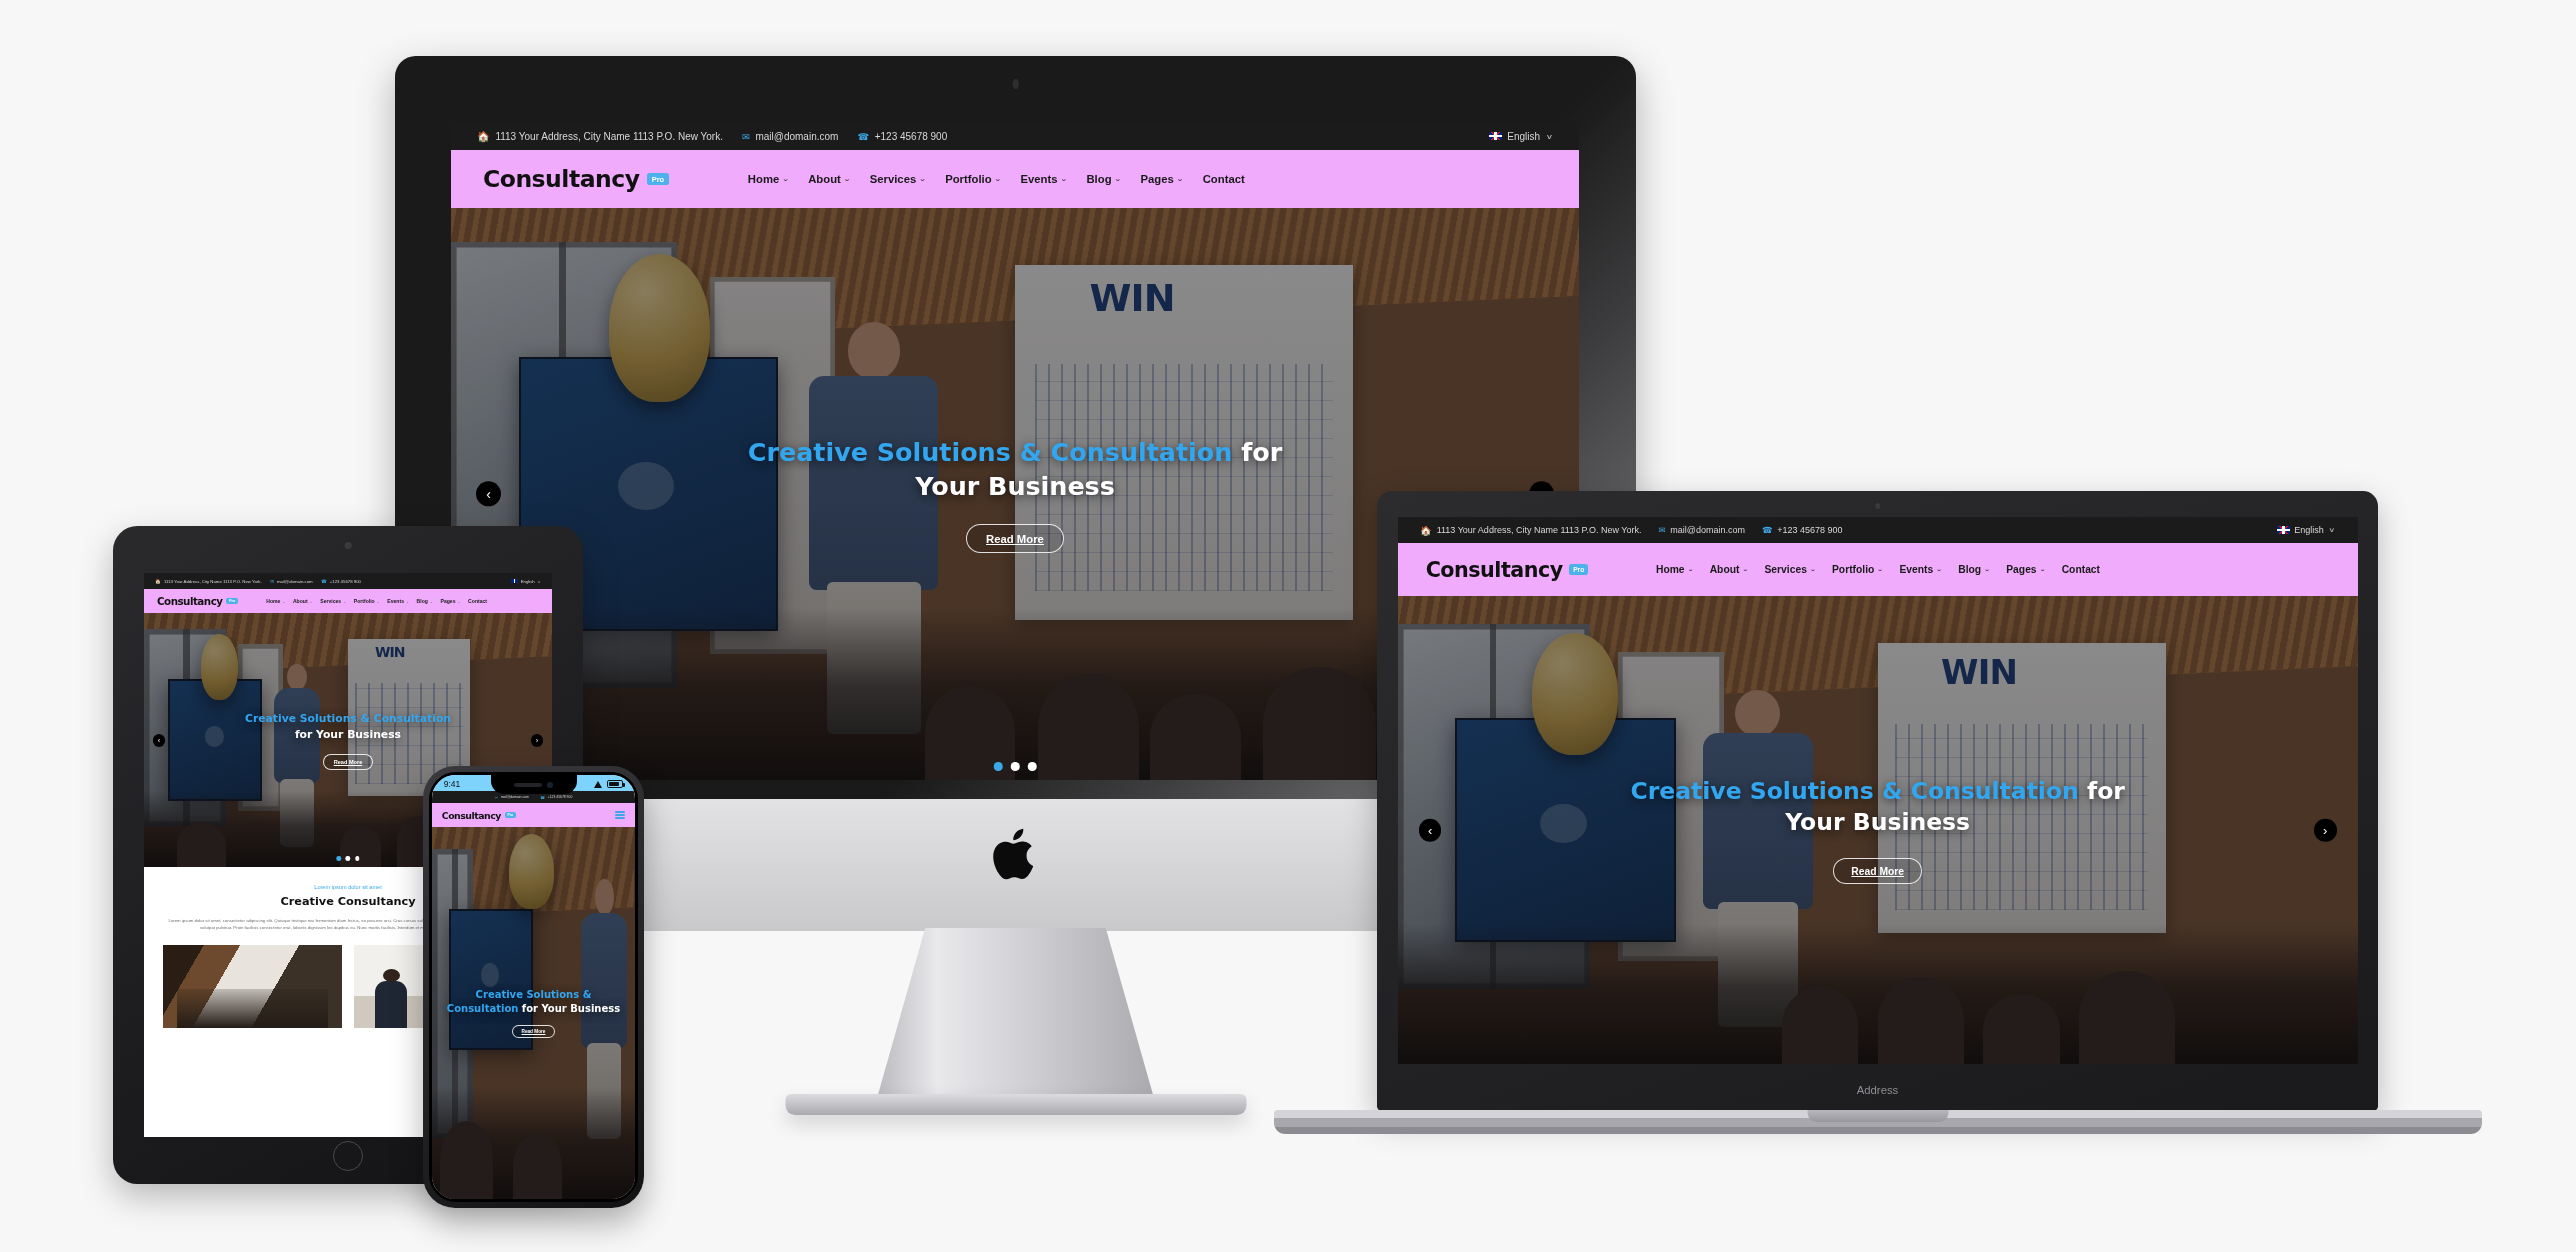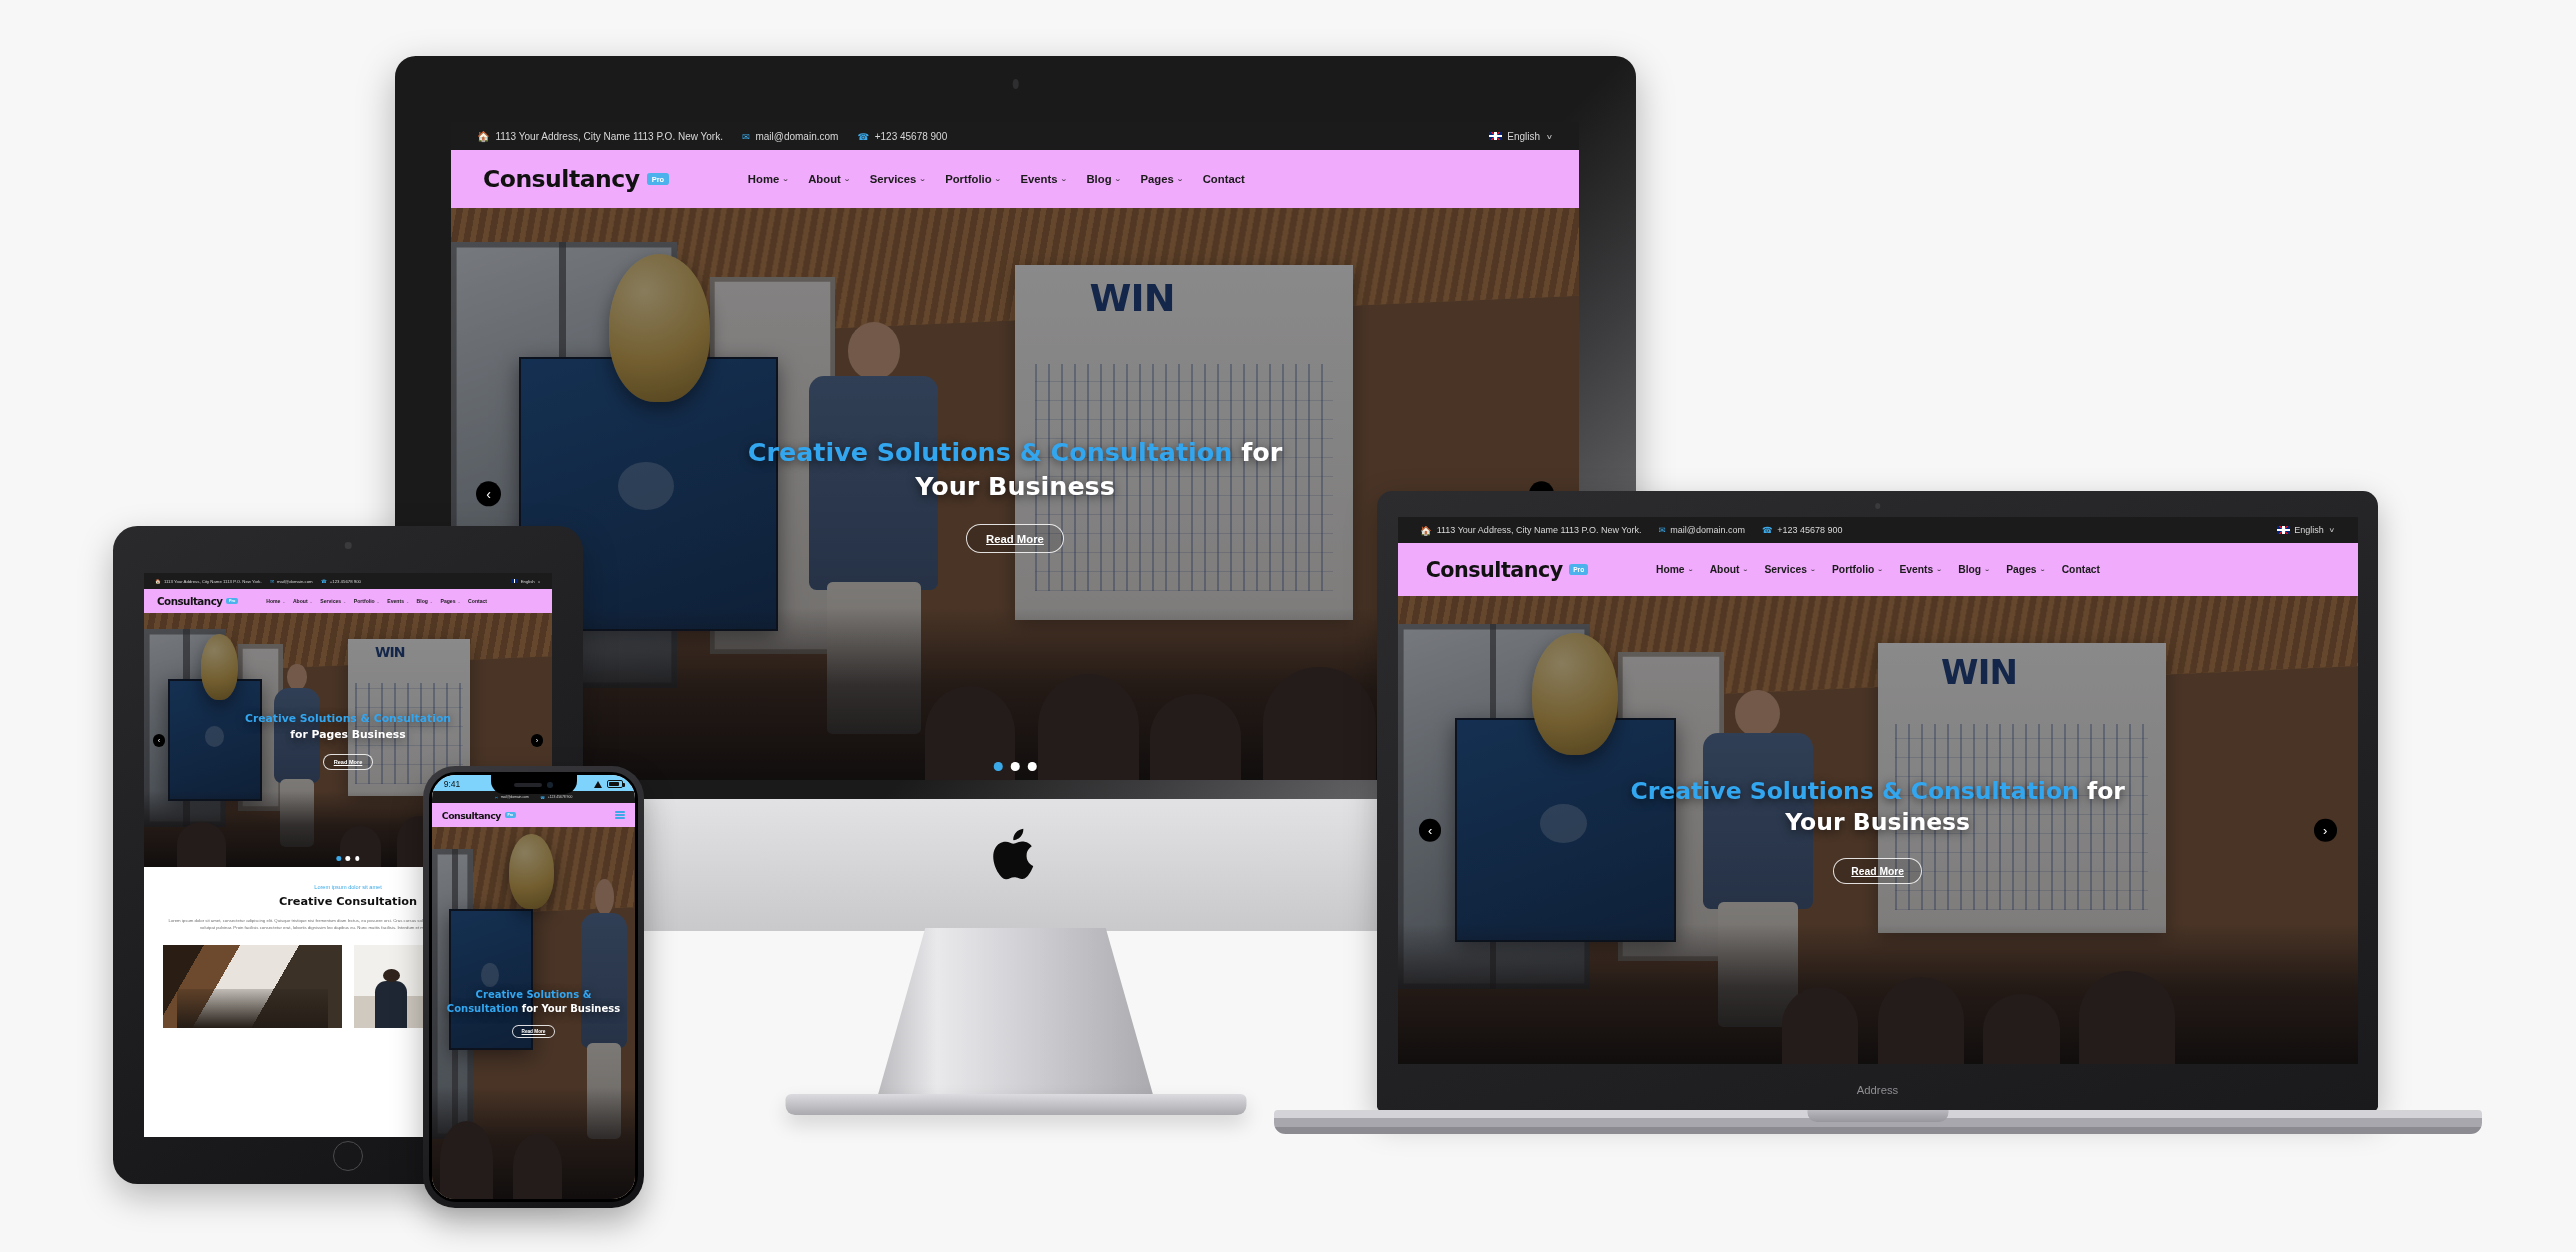--- a/index.html
+++ b/index.html
@@ -561,36 +561,36 @@
                 <span class="h" style="left:8%;width:12%;height:60%"></span>
                   <span class="h" style="left:48%;width:10%;height:55%"></span>
                 <span class="h" style="left:62%;width:11%;height:68%"></span>
                   <span class="h" style="left:78%;width:12%;height:58%"></span>
               </div>
             </div>
             <div class="hero-tint"></div>
             <div class="hero-content">
               <div class="hero-title" style="font-size:10.8px;max-width:86%;line-height:1.5;">
                 <span class="accent">Creative Solutions &amp; Consultation</span><span></span><br>
-                <span>for Pages Business</span>
+                <span>for Your Business</span>
               </div>
               <div class="btn-outline" style="margin-top:11.3px;padding:3.8px 9.4px;font-size:5.6px;">Read More</div>
             </div>
             <div class="arrow left" style="width:12.2px;height:12.2px;font-size:7.5px;">‹</div>
             <div class="arrow right" style="width:12.2px;height:12.2px;font-size:7.5px;">›</div>
             <div class="dots" style="bottom:6.6px;gap:4.7px;">
               <i class="on" style="width:4.7px;height:4.7px;"></i>
               <i style="width:4.7px;height:4.7px;"></i>
               <i style="width:4.7px;height:4.7px;"></i>
             </div>
           </div>
 
           <div class="section" style="padding:17px 17px 0;">
             <div class="sec-sub" style="font-size:5.6px;">Lorem ipsum dolor sit amet</div>
-            <div class="sec-title" style="font-size:11.3px;margin-top:4.7px;">Creative Consultation</div>
+            <div class="sec-title" style="font-size:11.3px;margin-top:4.7px;">Creative Consultancy</div>
             <div class="sec-body" style="font-size:4.3px;margin-top:8.5px;padding:0 5.6px;">Lorem ipsum dolor sit amet, consectetur adipiscing elit. Quisque tristique nisi fermentum diam lectus, eu posuere orci. Cras cursus sollicitudin vehicula. Donec eu facilisis nunc. Suspendisse volutpat pulvinar. Proin facilisis consectetur erat, lobortis dignissim leo dapibus eu. Nunc mattis facilisis. Interdum et malesuada fames ac ante ipsum primis.</div>
           </div>
           <div class="sec-imgs" style="gap:11.3px;padding:13px 19px 0;flex:none;">
             <div class="sec-img im-a" style="height:83px;"></div>
             <div class="sec-img im-b" style="height:83px;">
               <span class="notes"></span>
               <span class="girl"></span>
               <span class="man"></span>
             </div>
           </div>

